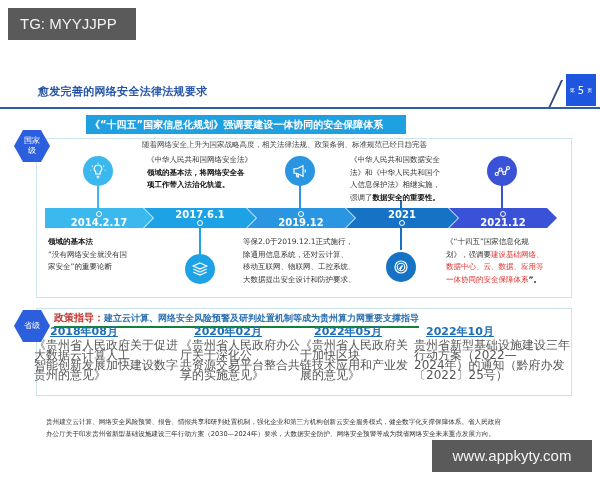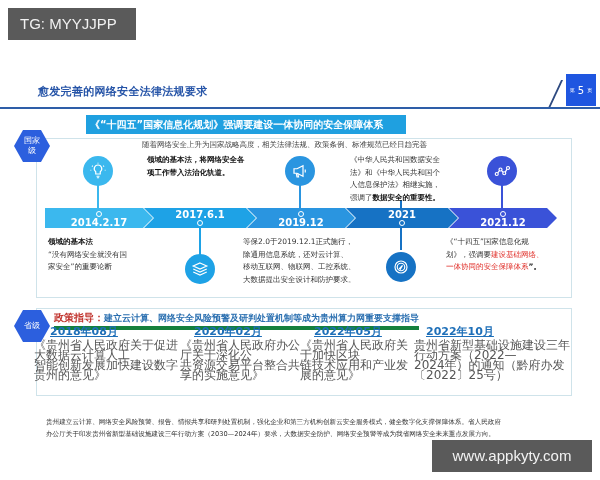--- a/index.html
+++ b/index.html
@@ -32,21 +32,21 @@
 
   .stem { position: absolute; width: 2px; background: #2490d0; }
   .icon-circle { position: absolute; width: 30px; height: 30px; border-radius: 50%; display: flex; align-items: center; justify-content: center; }
 
   .txt { position: absolute; font-size: 7.5px; line-height: 12.5px; color: #333; }
   .txt b { color: #111; }
   .red { color: #e0302a; font-weight: normal; }
 
   
   .prov-panel { position: absolute; left: 36px; top: 308px; width: 536px; height: 88px; border: 1px solid #cfe3ea; background: #fff; }
-  .policy-head { position: absolute; left: 54px; top: 311px; font-size: 9px; white-space: nowrap; border-bottom: 4px solid #15803d; padding-bottom: 1px; }
+  .policy-head { position: absolute; left: 54px; top: 311px; font-size: 9px; white-space: nowrap; border-bottom: 2px solid #15803d; padding-bottom: 1px; }
   .policy-head .label { color: #c0322c; font-weight: bold; font-size: 10px; }
   .policy-head .body { color: #2a6fb0; font-weight: bold; }
   .date { position: absolute; font-size: 11px; font-weight: bold; color: #1e6fb8; text-decoration: underline; }
   .doc { position: absolute; font-size: 12px; line-height: 10px; color: #555; text-align: left; }
   .summary { position: absolute; left: 46px; top: 371px; width: 520px; font-size: 7px; line-height: 12px; color: #333; }
 </style>
 </head>
 <body>
 
 <div class="tg-badge">TG: MYYJJPP</div>
@@ -128,20 +128,21 @@
   <svg width="18" height="18" viewBox="0 0 24 24" fill="none" stroke="#fff" stroke-width="1.6">
       <circle cx="5" cy="16" r="2"></circle>
       <circle cx="10" cy="10" r="2"></circle>
       <circle cx="15" cy="15" r="2"></circle>
       <circle cx="20" cy="8" r="2"></circle>
       <path d="M6.3 14.5l2.4-3M11.4 11.5l2.2 2.2M16.3 13.5l2.4-4"></path>
     </svg>
 </div>
 
 <div class="txt" style="left:147px; top:154px;">
+  <div>《中华人民共和国网络安全法》</div>
   <div><b>领域的基本法，将网络安全各</b></div>
   <div><b>项工作带入法治化轨道。</b></div>
 </div>
 
 <div class="txt" style="left:350px; top:154px;">
   <div>《中华人民共和国数据安全</div>
   <div>法》和《中华人民共和国个</div>
   <div>人信息保护法》相继实施，</div>
   <div><span>强调了</span><b>数据安全的重要性。</b></div>
 </div>
@@ -155,20 +156,21 @@
 <div class="txt" style="left:243px; top:236px;">
   <div>等保2.0于2019.12.1正式施行，</div>
   <div>除通用信息系统，还对云计算、</div>
   <div>移动互联网、物联网、工控系统、</div>
   <div>大数据提出安全设计和防护要求。</div>
 </div>
 
 <div class="txt" style="left:446px; top:236px;">
   <div>《“十四五”国家信息化规</div>
   <div><span>划》，强调要</span><span class="red">建设基础网络、</span></div>
+  <div><span class="red">数据中心、云、数据、应用等</span></div>
   <div><span class="red">一体协同的安全保障体系</span><b>”。</b></div>
 </div>
 
 <div class="prov-panel"></div>
 <div class="hex prov">
   <span>省级</span>
 </div>
 <div class="policy-head">
   <span class="label">政策指导：</span><span class="body">建立云计算、网络安全风险预警及研判处置机制等成为贵州算力网重要支撑指导</span>
 </div>

